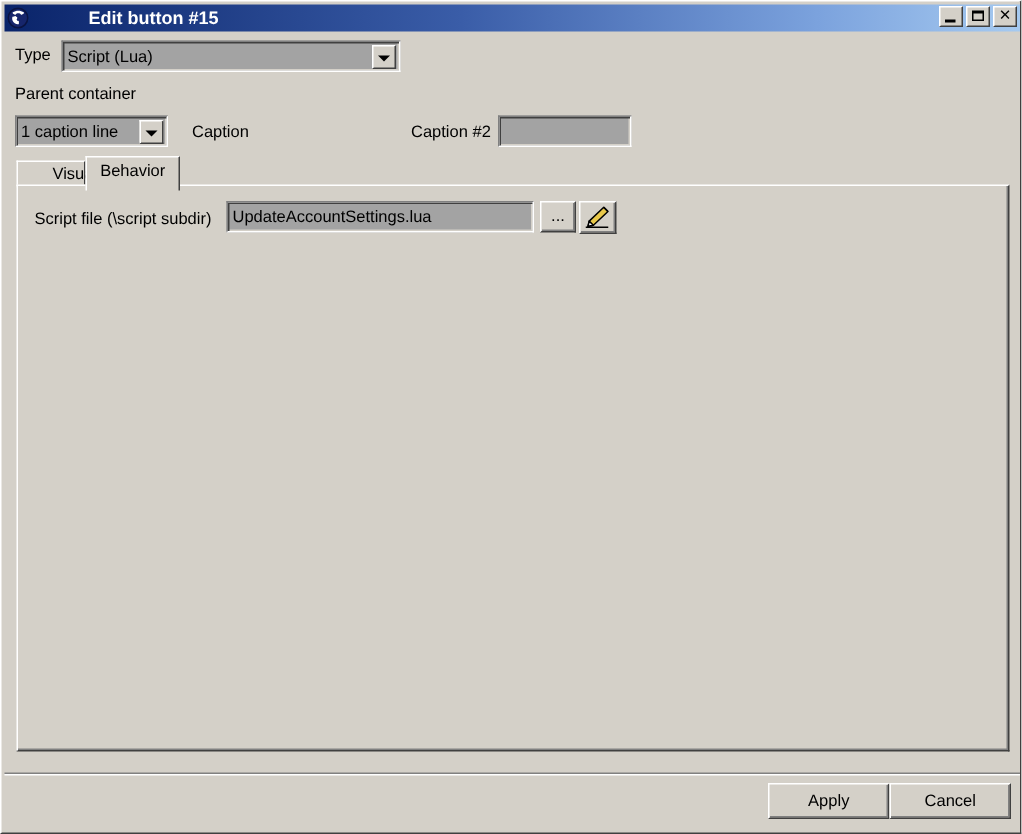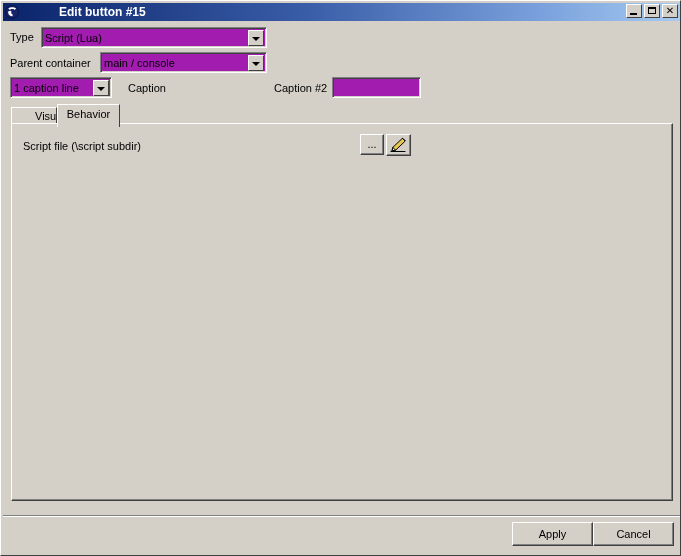--- a/index.html
+++ b/index.html
@@ -108,21 +108,21 @@
   .lbl {
     position: absolute;
     font-size: 11px;
     color: #000000;
     line-height: 13px;
     white-space: nowrap;
   }
   .sunken {
     position: absolute;
     box-sizing: border-box;
-    background: #a21caf;
+    background: #a3a3a3;
     border-top: 1px solid #808080;
     border-left: 1px solid #808080;
     border-right: 1px solid #ffffff;
     border-bottom: 1px solid #ffffff;
     box-shadow: inset 1px 1px 0 #404040, inset -1px -1px 0 #d4d0c8;
   }
   .textval {
     position: absolute;
     left: 3px; top: 50%;
     transform: translateY(-50%);
@@ -271,26 +271,20 @@
 
   <div class="lbl" style="left:9px; top:30px;">Type</div>
   <div class="sunken" style="left:40px; top:26px; width:226px; height:21px;">
     <span class="textval">Script (Lua)</span>
     <span class="combo-btn">
         <span class="tri"></span>
       </span>
   </div>
 
   <div class="lbl" style="left:9px; top:56px;">Parent container</div>
-  <div class="sunken" style="left:99px; top:51px; width:167px; height:21px;">
-    <span class="textval">main / console</span>
-    <span class="combo-btn">
-        <span class="tri"></span>
-      </span>
-  </div>
 
   <div class="sunken" style="left:9px; top:76px; width:102px; height:21px;">
     <span class="textval">1 caption line</span>
     <span class="combo-btn">
         <span class="tri"></span>
       </span>
   </div>
 
   <div class="lbl" style="left:127px; top:81px;">Caption</div>
 
@@ -300,20 +294,23 @@
   </div>
 
   <div id="tabstrip">
     <div class="tab tab-inactive" style="left:0px; width:46px;padding-left:23px;">Visual</div>
     <div class="tab tab-active" style="left:46px; width:63px;">Behavior</div>
   </div>
 
   <div id="tabpanel">
 
     <div class="lbl" style="left:11px; top:16px;">Script file (\script subdir)</div>
+    <div class="sunken" style="left:139px; top:10px; width:205px; height:21px;">
+      <span class="textval">UpdateAccountSettings.lua</span>
+    </div>
     <button class="btn" style="left:348px; top:10px; width:24px; height:21px; line-height:19px;">...</button>
     <button class="btn" style="left:374px; top:10px; width:25px; height:22px;">
       <span class="icon-pencil">
         <svg width="19" height="17" viewBox="0 0 19 17">
           <line x1="1.5" y1="14.5" x2="16.5" y2="14.5" stroke="#000000" stroke-width="1"></line>
           <path d="M13.5 1.2 L16.3 4.0 L6.6 13.2 L3.0 13.9 L3.8 10.4 Z" fill="#e8c84a" stroke="#000000" stroke-width="1" stroke-linejoin="round"></path>
           <path d="M3.8 10.4 L6.6 13.2 L3.0 13.9 Z" fill="#ffffff" stroke="#000000" stroke-width="1" stroke-linejoin="round"></path>
           <line x1="13.5" y1="1.2" x2="16.3" y2="4.0" stroke="#000000" stroke-width="1"></line>
         </svg>
       </span>

